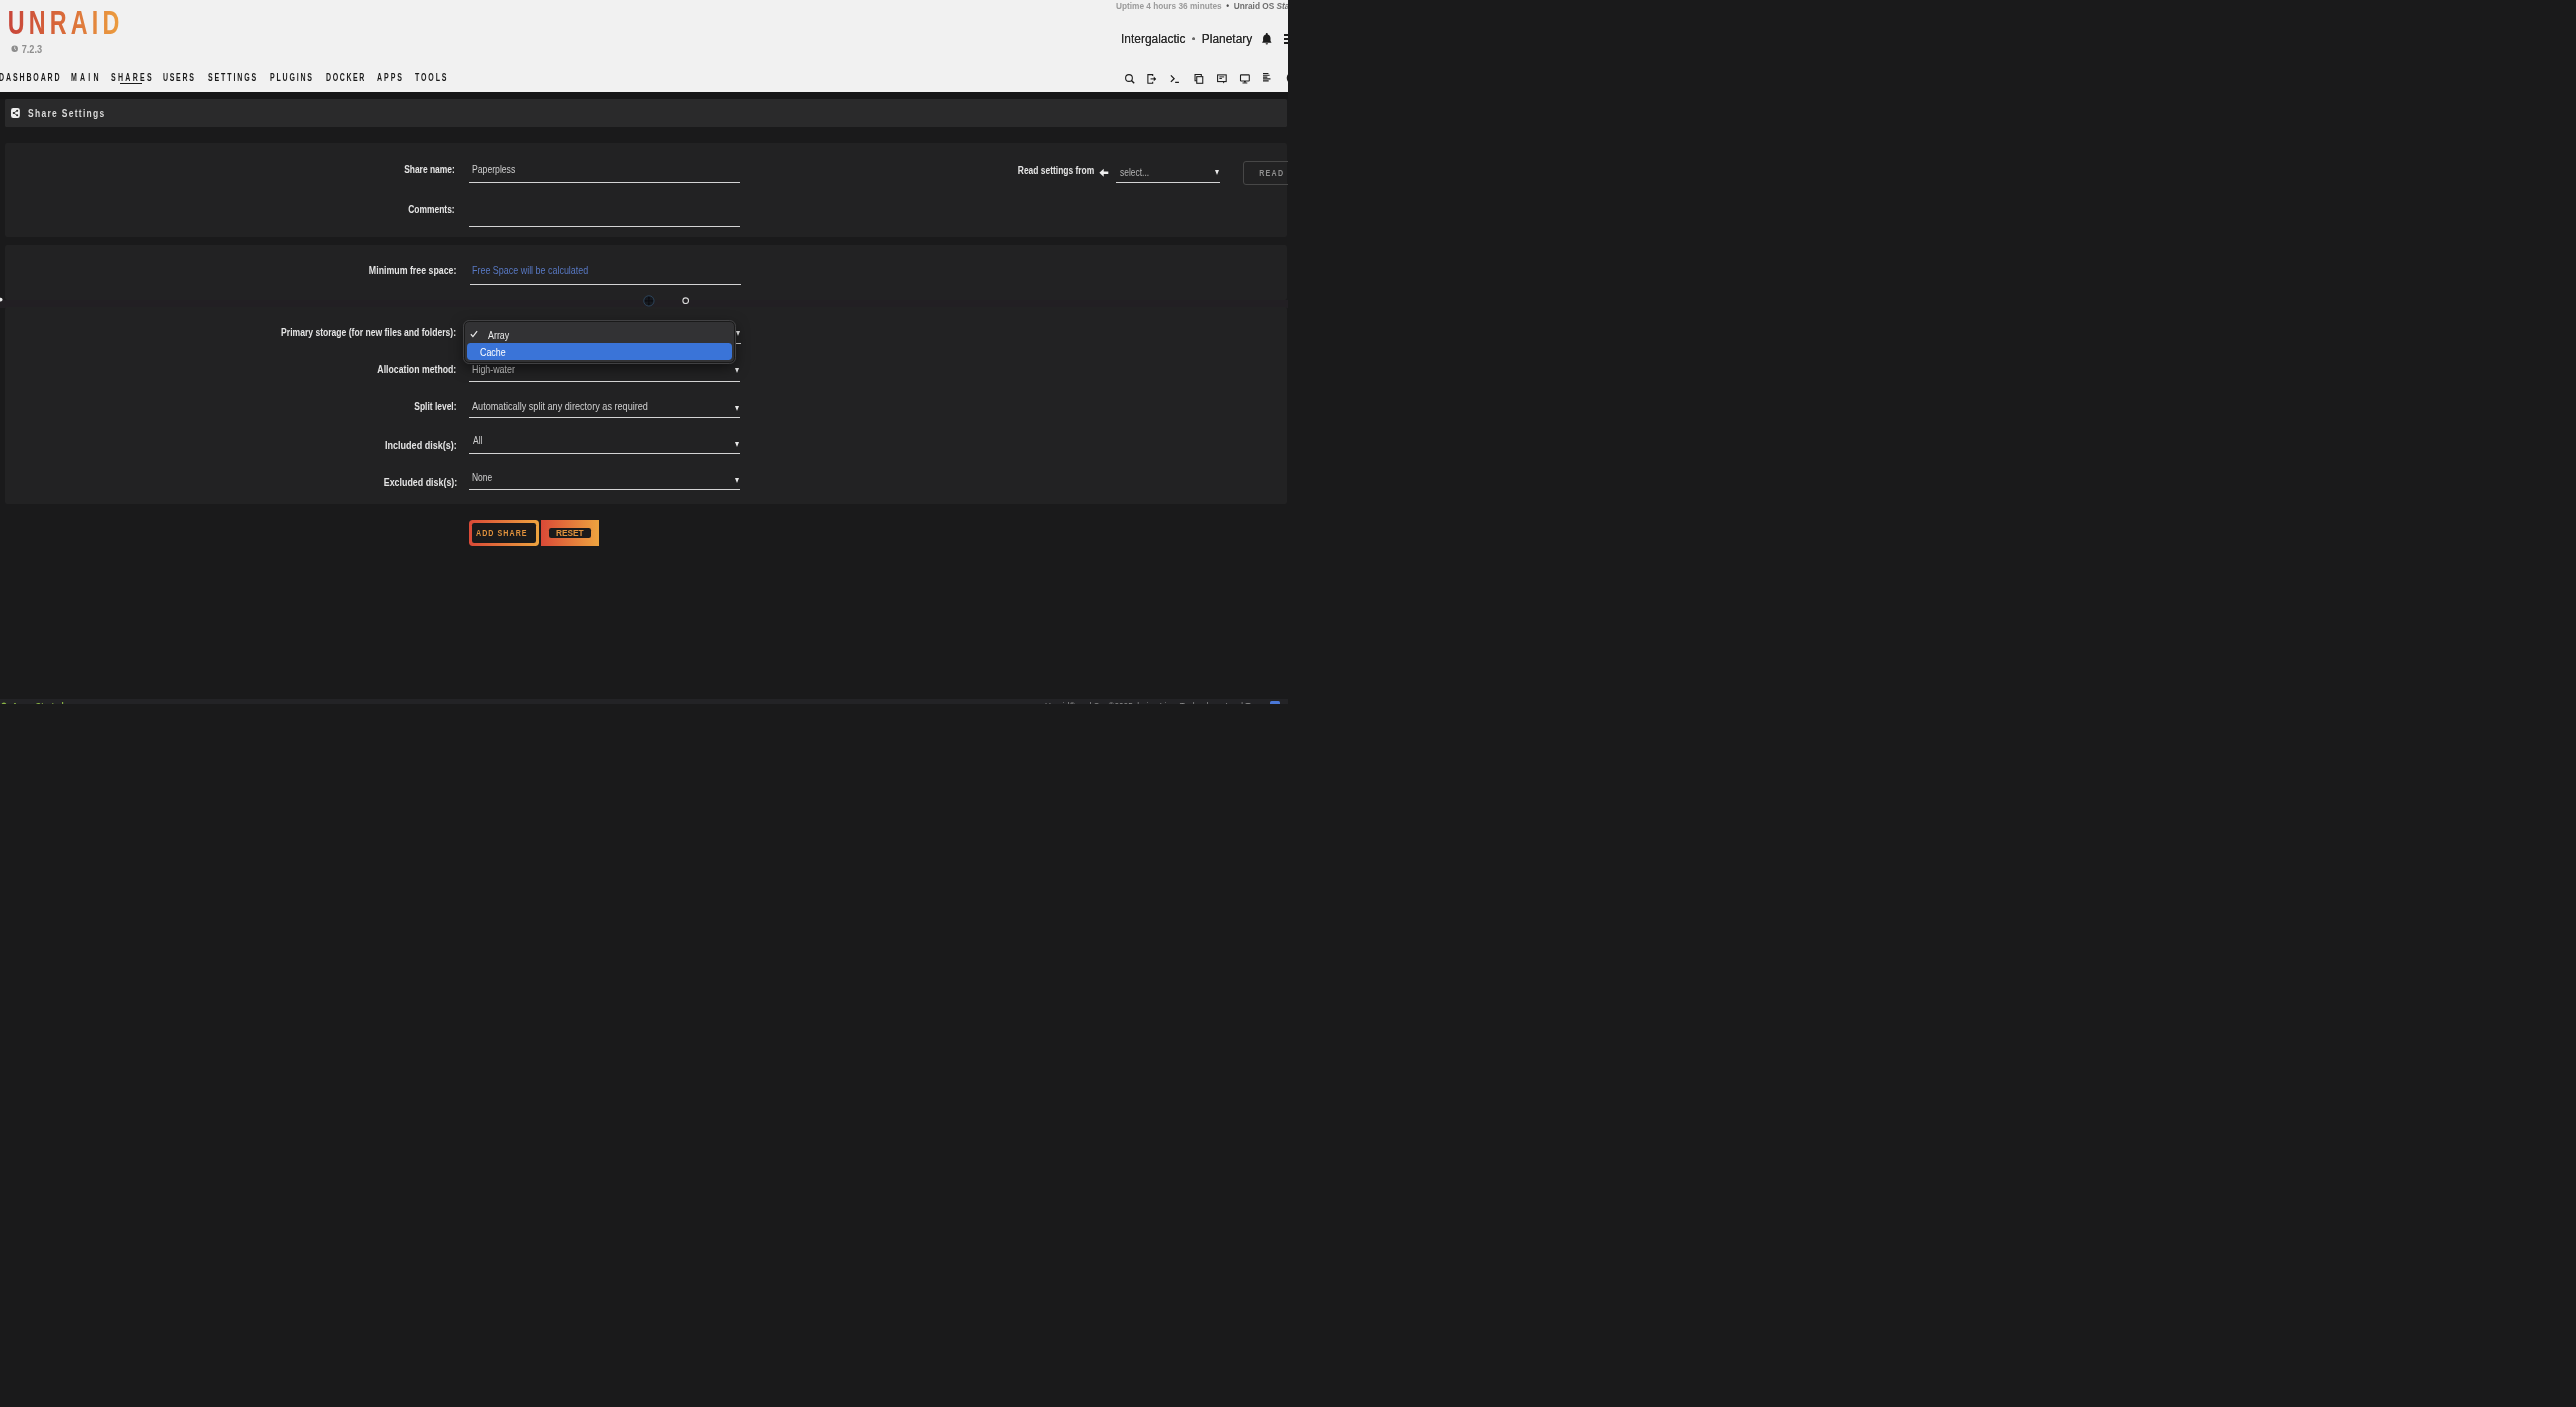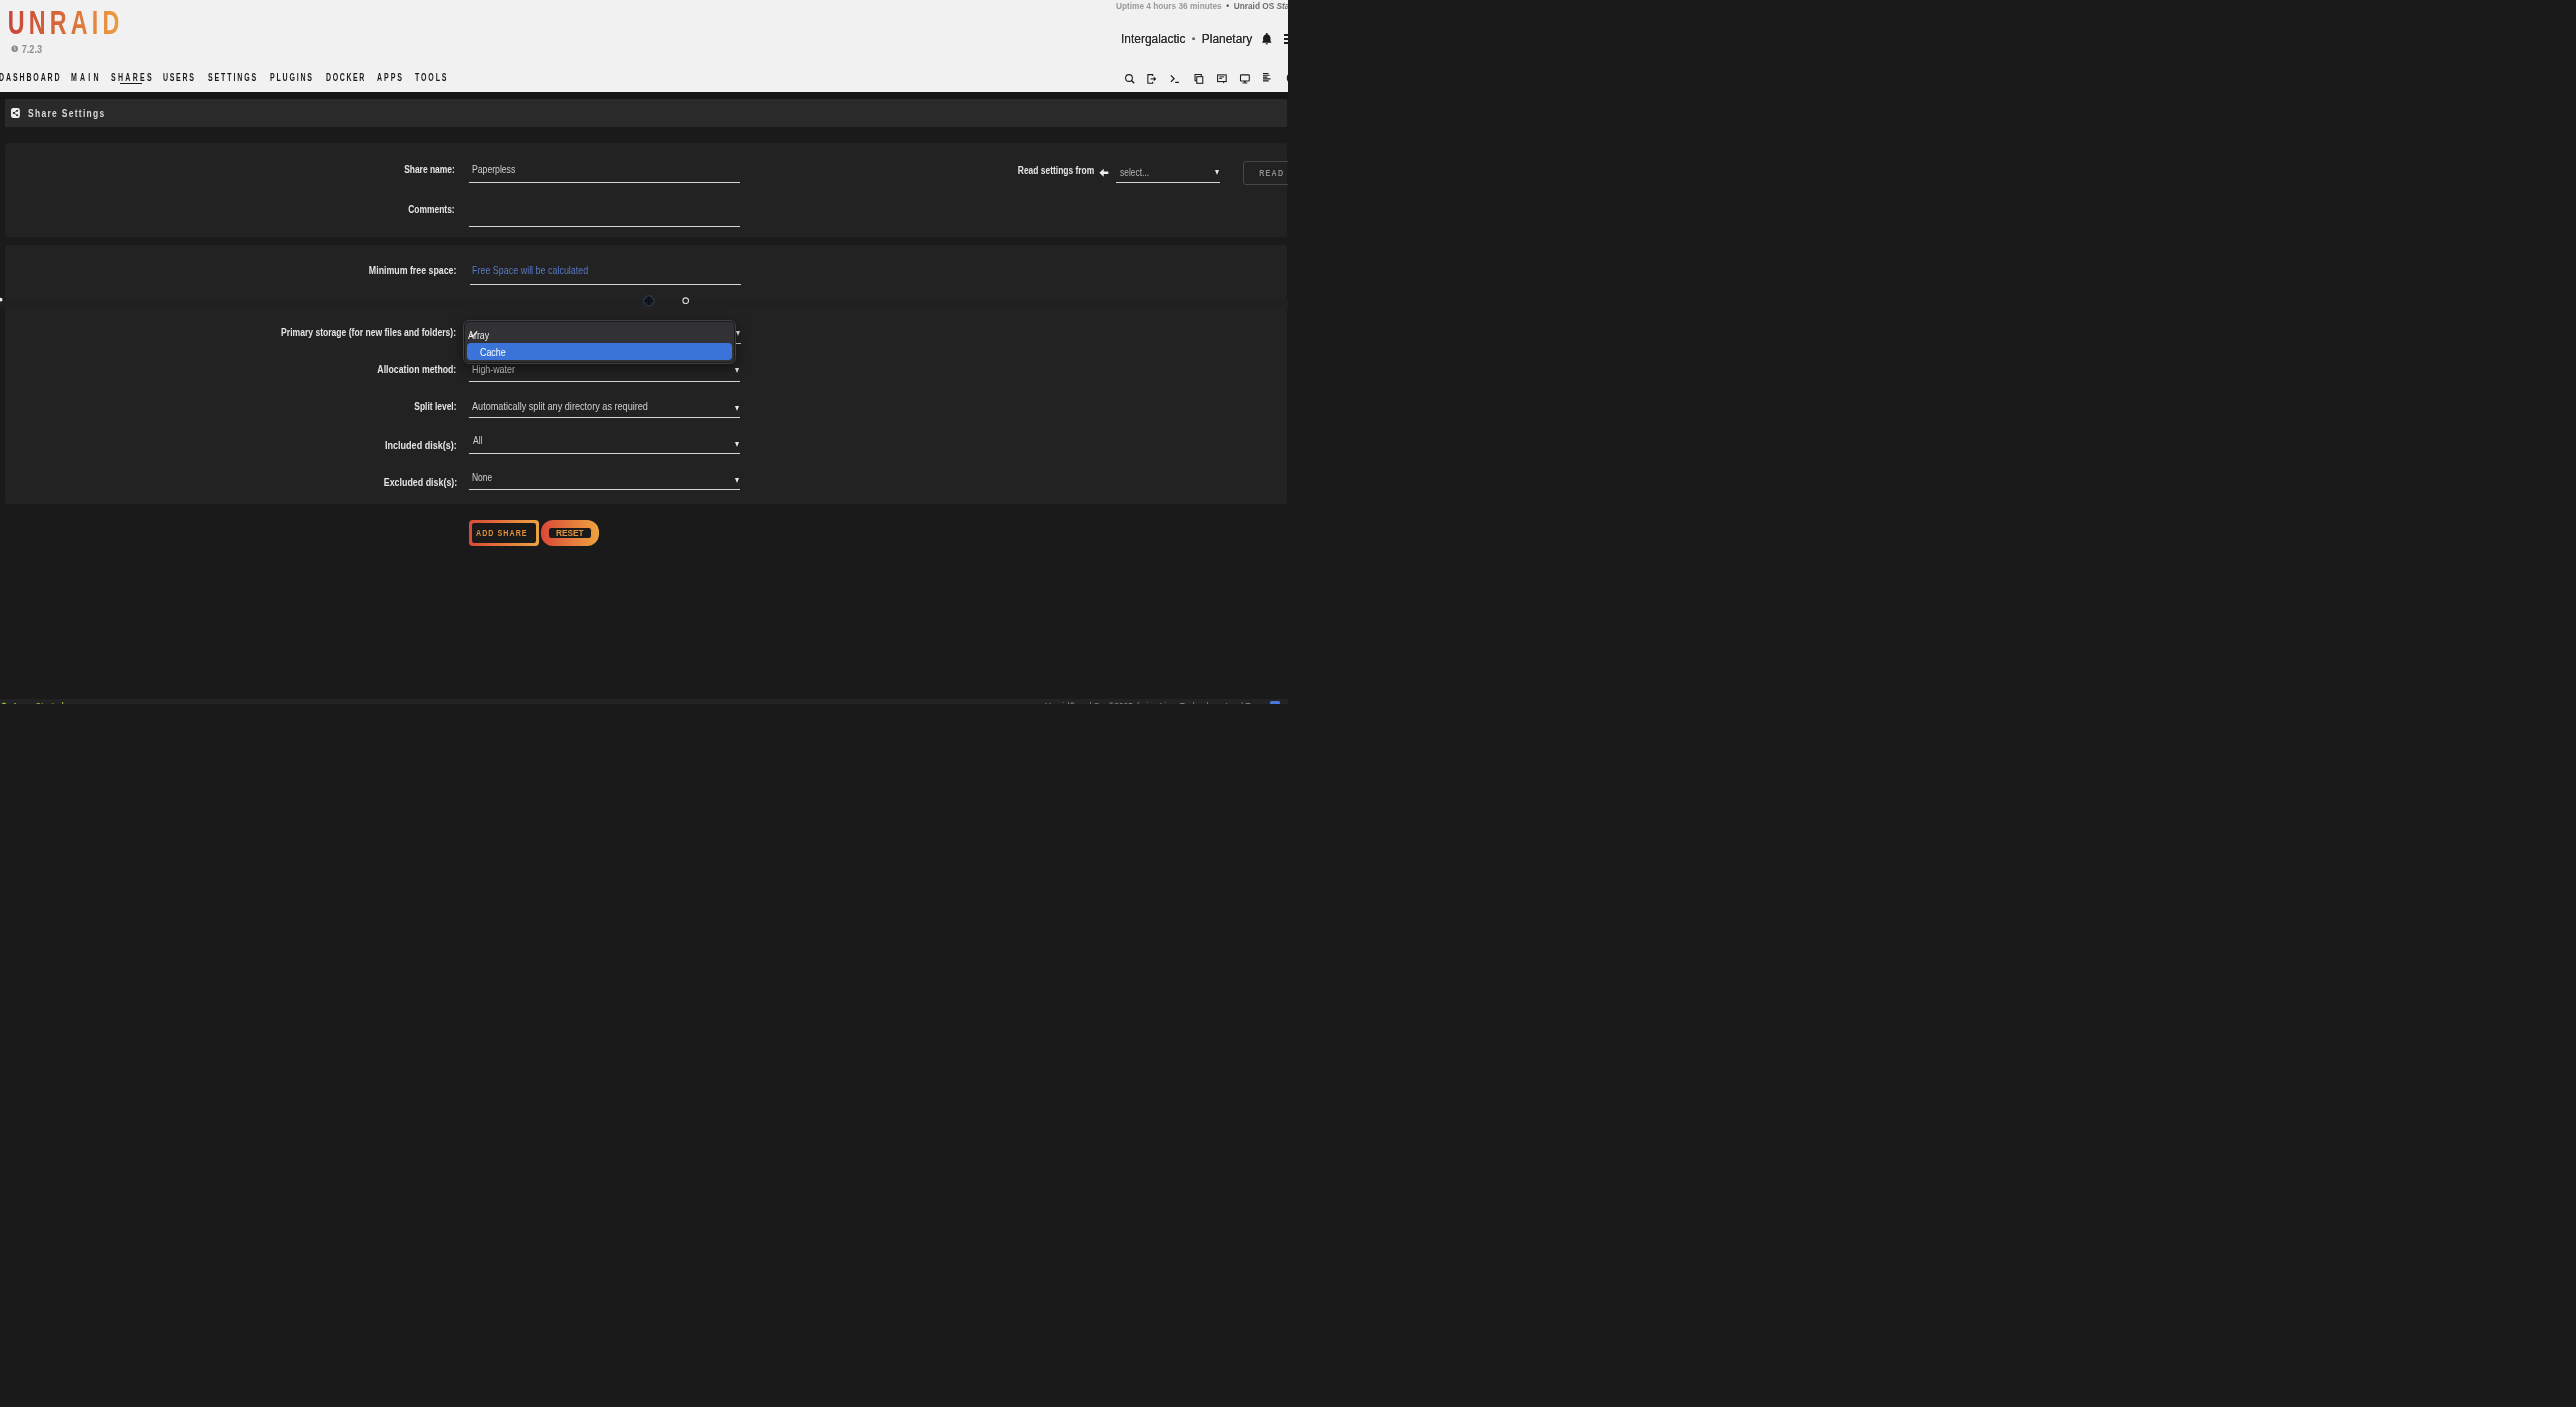--- a/index.html
+++ b/index.html
@@ -177,32 +177,32 @@
 
   <div class="label" style="right:831px; top:477px; transform:scaleX(.862);">Excluded disk(s):</div>
   <div class="value" style="left:472px; top:472px;">None</div>
   <div class="uline" style="left:469px; top:489px; width:271px;"></div>
   <div class="selarr" style="left:735px; top:478px;"></div>
 
   <div class="abs" style="left:464px; top:321px; width:271px; height:42px; background:#323234; border:0.7px solid #1a1a1a; outline:0.7px solid #414143; border-radius:5.2px; box-shadow:0 4.4px 13.3px rgba(0,0,0,.55);"></div>
   <svg class="abs" style="left:470px; top:330px;" width="8" height="8" viewBox="0 0 11 11">
     <path d="M1.2 5.8 L4 9 L9.8 1.5" stroke="#e8e8e8" stroke-width="1.7" fill="none"></path>
   </svg>
-  <div class="abs" style="left:468px; top:329px; font-size:11.4px; color:#ebebeb;">
+  <div class="abs" style="left:488px; top:329px; font-size:11.4px; color:#ebebeb;">
     <span class="cx" style="transform:scaleX(.78); transform-origin:0 0;">Array</span></div>
   <div class="abs" style="left:467px; top:343px; width:265px; height:17px; background:#3a74d8; border-radius:3.7px;"></div>
   <div class="abs" style="left:480px; top:346px; font-size:11.4px; color:#ffffff;">
     <span class="cx" style="transform:scaleX(.78); transform-origin:0 0;">Cache</span></div>
 
   <div class="abs" style="left:469px; top:520px; width:70px; height:25.6px; border-radius:3.7px; background:linear-gradient(90deg,#da4937,#eda43f); padding:3px;">
     <div style="width:100%; height:100%; background:#1a1a1b; border-radius:2.2px; display:flex; align-items:center; justify-content:flex-start; padding-left:3.7px;">
       <span style="font-size:8.9px; font-weight:bold; color:#e0923d; letter-spacing:1.3px; display:inline-block; transform:scaleX(.8); transform-origin:0 50%; white-space:nowrap;">ADD SHARE</span>
     </div>
   </div>
-  <div class="abs" style="left:541px; top:520px; width:58px; height:25.6px; border-radius:12px; background:linear-gradient(90deg,#da4937,#eda43f); padding:8px;">
+  <div class="abs" style="left:541px; top:520px; width:58px; height:25.6px; border-radius:0; background:linear-gradient(90deg,#da4937,#eda43f); padding:8px;">
     <div style="width:100%; height:100%; background:#1a1a1b; border-radius:2.2px; display:flex; align-items:center; justify-content:center;">
       <span style="font-size:8.9px; font-weight:bold; color:#e0923d; letter-spacing:0px; display:inline-block; transform:scaleX(.94);">RESET</span>
     </div>
   </div>
 
   <div class="abs" style="left:0; top:699px; width:1288px; height:5.2px; background:#232326;"></div>
   <svg class="abs" style="left:0.7px; top:702px;" width="5.9" height="5.9" viewBox="0 0 8 8">
     <circle cx="4" cy="4" r="3.4" fill="#8ab544"></circle>
   </svg>
   <div class="abs" style="left:12px; top:700px; font-size:9.6px; font-weight:bold; color:#8ab544;">

